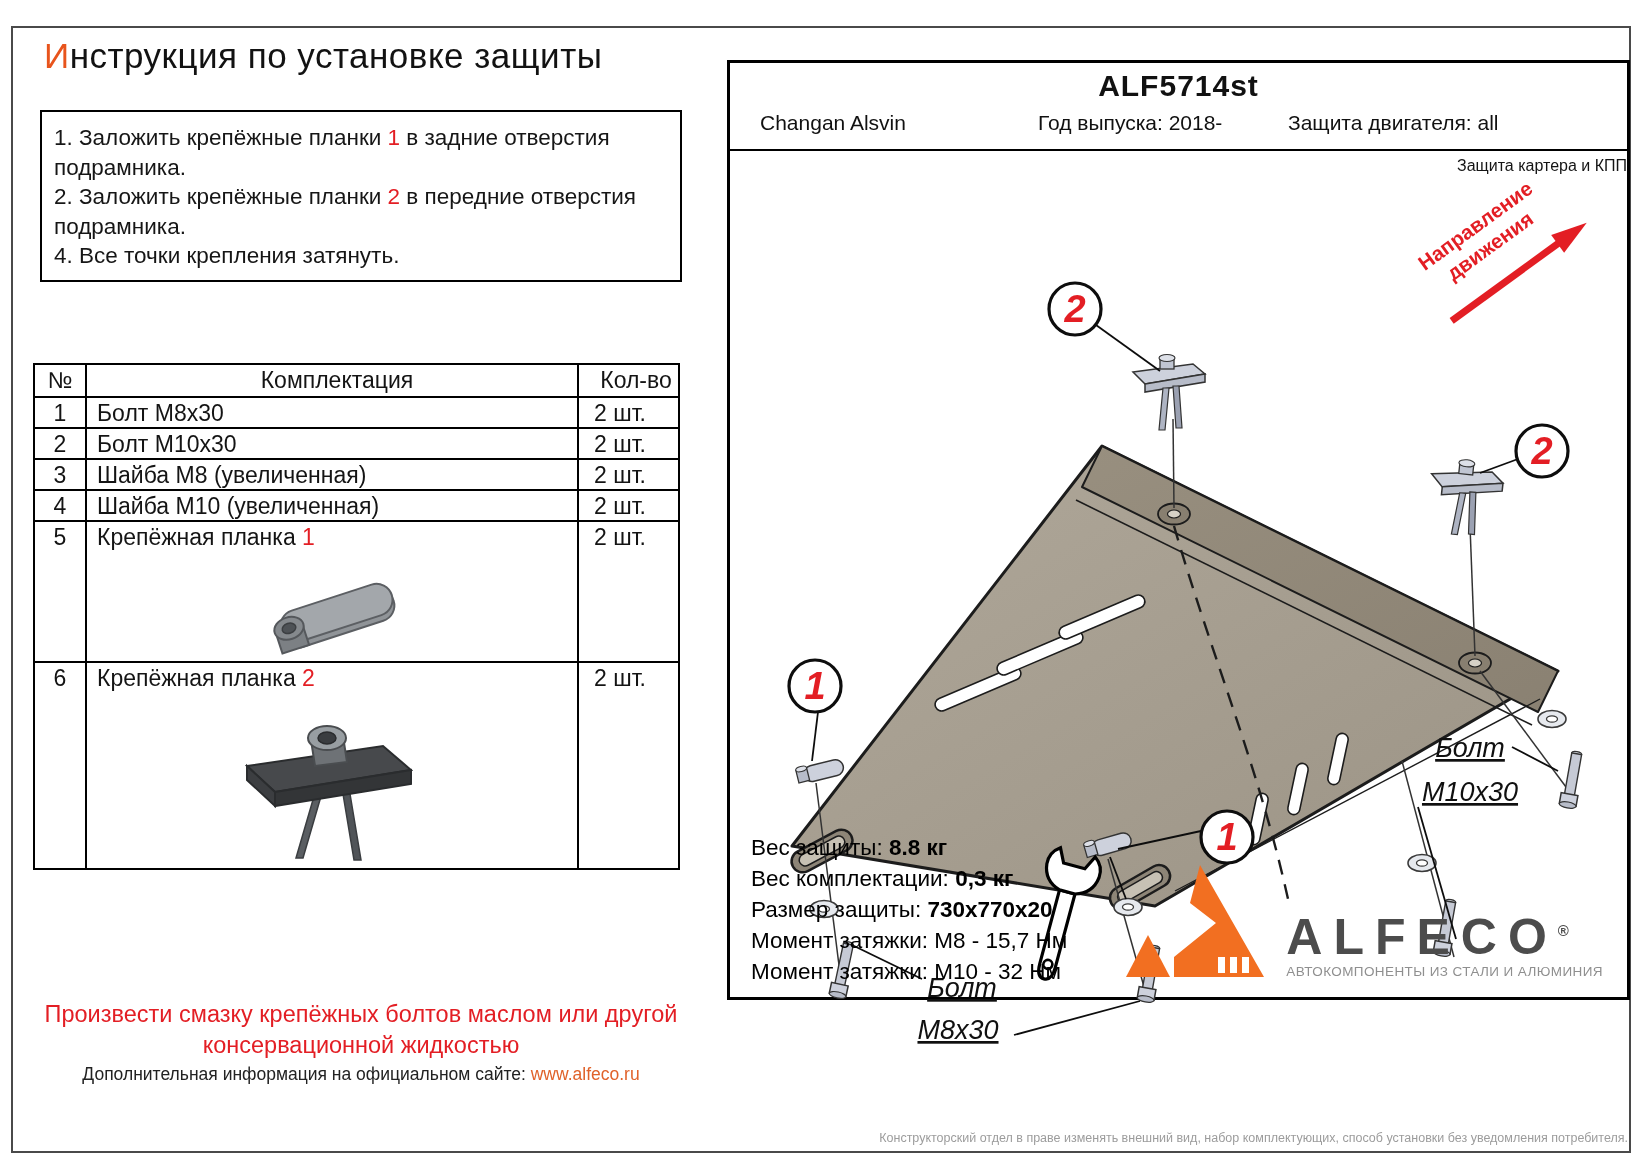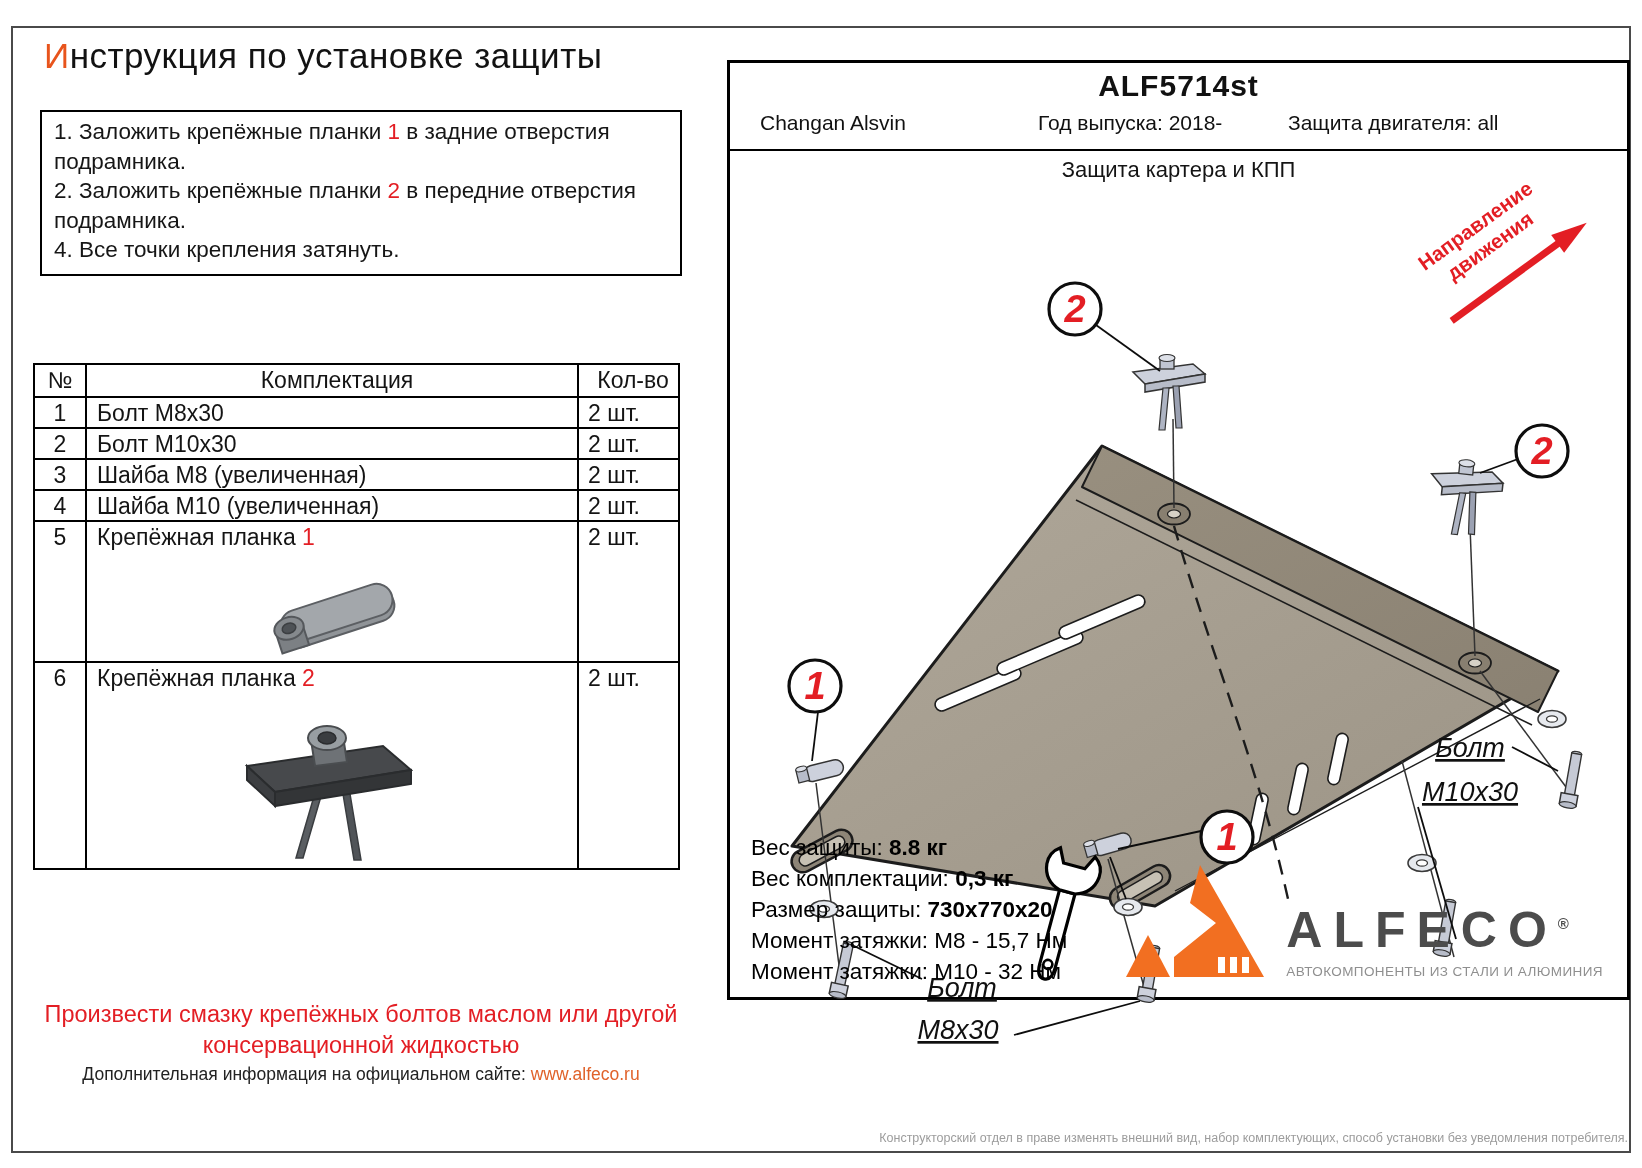--- a/index.html
+++ b/index.html
@@ -5,62 +5,62 @@
   * { margin:0; padding:0; box-sizing:border-box; }
   html,body { width:1642px; height:1168px; background:#fff; overflow:hidden;
     font-family:"Liberation Sans", sans-serif; color:#111; }
   .abs { position:absolute; }
   #page { position:relative; width:1642px; height:1168px; background:#fff; }
   #frame { left:11px; top:26px; width:1620px; height:1127px; border:2px solid #4a4a4a; }
 
   
   #main-title { left:44px; top:36px; font-size:35px; letter-spacing:0.5px; color:#121212; white-space:nowrap; }
   #main-title .first { color:#e8541c; }
-  #instruction-box { left:40px; top:110px; width:642px; border:2px solid #000; padding:5px 12px 9px 12px;
+  #instruction-box { left:40px; top:110px; width:642px; border:2px solid #000; padding:11px 12px 9px 12px;
     font-size:22.5px; line-height:29.5px; color:#161616; }
   .rd { color:#e31e24; }
 
   #kit-table { left:33px; top:363px; border-collapse:collapse; table-layout:fixed; }
   #kit-table th, #kit-table td { border:2px solid #000; font-size:23px; font-weight:normal;
     padding:0 0 0 0; vertical-align:top; color:#141414; }
   #kit-table th { text-align:center; height:33px; vertical-align:middle; }
   #kit-table .c-num  { width:52px;  text-align:center; }
   #kit-table .c-name { width:492px; padding-left:10px; }
-  #kit-table .c-qty  { width:101px; padding-left:9px; }
+  #kit-table .c-qty  { width:101px; padding-left:15px; }
   #kit-table tr.r-std td { height:30px; padding-top:2px; }
   #kit-table tr.r-img5 td { height:141px; padding-top:2px; }
   #kit-table tr.r-img6 td { height:188px; padding-top:2px; }
   .part-img { display:block; }
   .img5 { margin:10px 0 0 148px; }
   .img6 { margin:16px 0 0 128px; }
 
   #warning-text { left:40px; top:999px; width:642px; text-align:center; color:#e31e24;
     font-size:23.5px; line-height:31px; }
   #site-note { left:40px; top:1064px; width:642px; text-align:center; font-size:17.5px; color:#222; }
   #site-note a { color:#e0622a; text-decoration:none; }
 
   
   #panel { left:727px; top:60px; width:903px; height:940px; border:3px solid #000; }
   #model-code { left:0; top:6px; width:100%; text-align:center; font-size:30px; font-weight:bold; letter-spacing:1px; }
   #vehicle-row { left:0; top:48px; width:100%; height:34px; font-size:21px; }
   #vehicle-name { left:30px; top:0; }
   #vehicle-year { left:308px; top:0; }
   #vehicle-engine { left:558px; top:0; }
   #header-sep { left:0; top:86px; width:897px; border-top:2.5px solid #000; }
-  #diagram-title { left:0; top:94px; width:100%; text-align:center; font-size:22px; color:#141414; }
+  #diagram-title { left:0; top:94px; width:100%; text-align:right; font-size:16px; color:#141414; }
   #diagram-svg { left:0; top:88px; }
 
   #specs { left:21px; bottom:10px; font-size:22.5px; line-height:31px; color:#000000; }
   .spec-val-b { font-weight:bold; }
 
   #logo { right:24px; bottom:16px; display:flex; align-items:flex-end; }
   #logo-text-col { margin-left:18px; padding-bottom:2px; }
   #logo-word { font-size:50px; font-weight:bold; color:#4c4c4c; letter-spacing:11px; line-height:48px; white-space:nowrap; }
   #logo-reg { font-size:15px; vertical-align:super; color:#4c4c4c; letter-spacing:0; }
-  #logo-tagline { font-size:13.5px; color:#8f8f8f; letter-spacing:0.4px; margin-top:10px; white-space:nowrap; }
+  #logo-tagline { font-size:13.5px; color:#8f8f8f; letter-spacing:0.4px; margin-top:3px; white-space:nowrap; }
 
   #fine-print { right:14px; top:1131px; font-size:12.5px; color:#9c9c9c; }
 
   
   .callout-num { font:italic bold 38px "Liberation Sans", sans-serif; fill:#e31e24; }
   .bolt-label { font:italic 27px "Liberation Sans", sans-serif; fill:#101010; text-decoration:underline; }
   .dir-label { font:bold 20.5px "Liberation Sans", sans-serif; fill:#e31e24; }
 </style>
 </head>
 <body>

